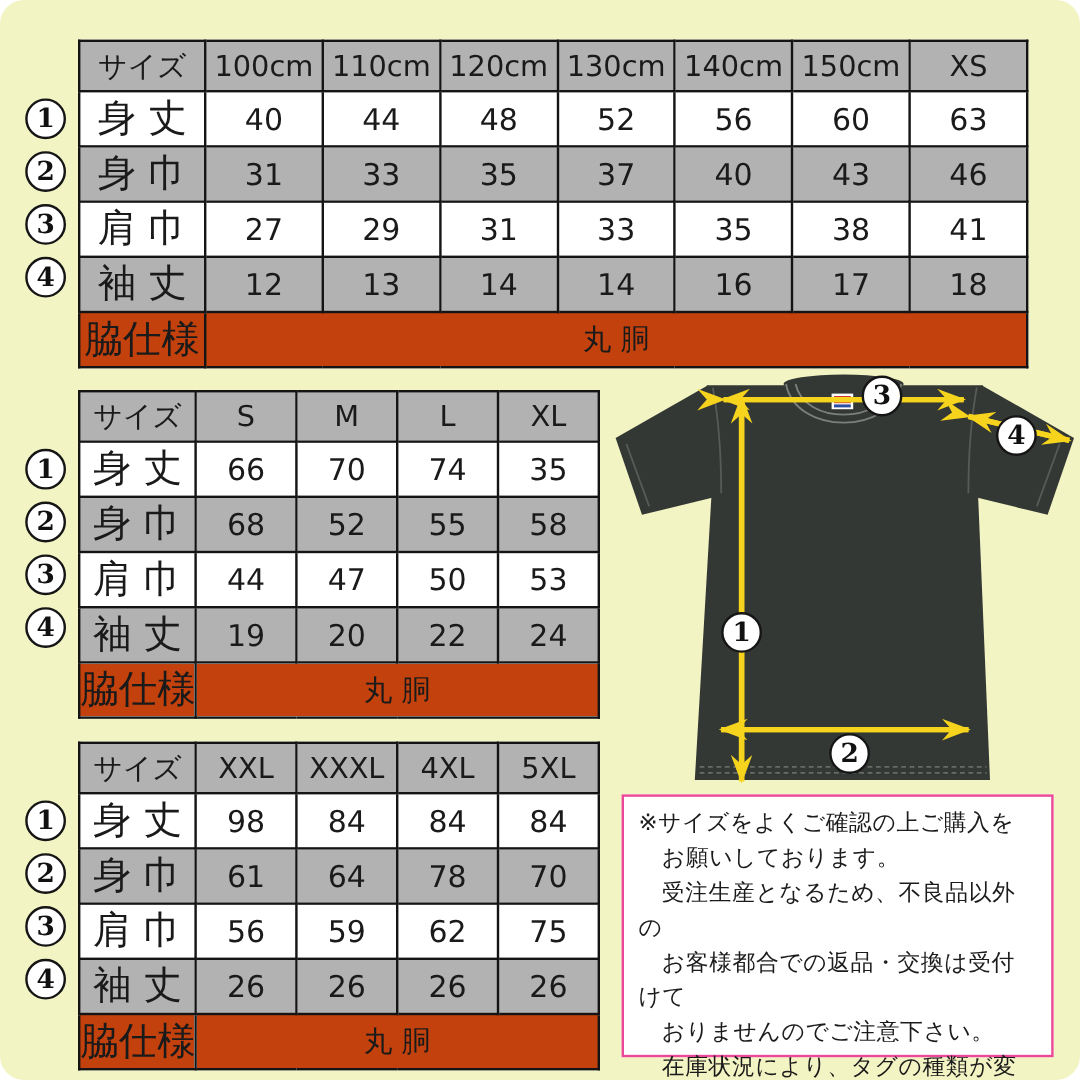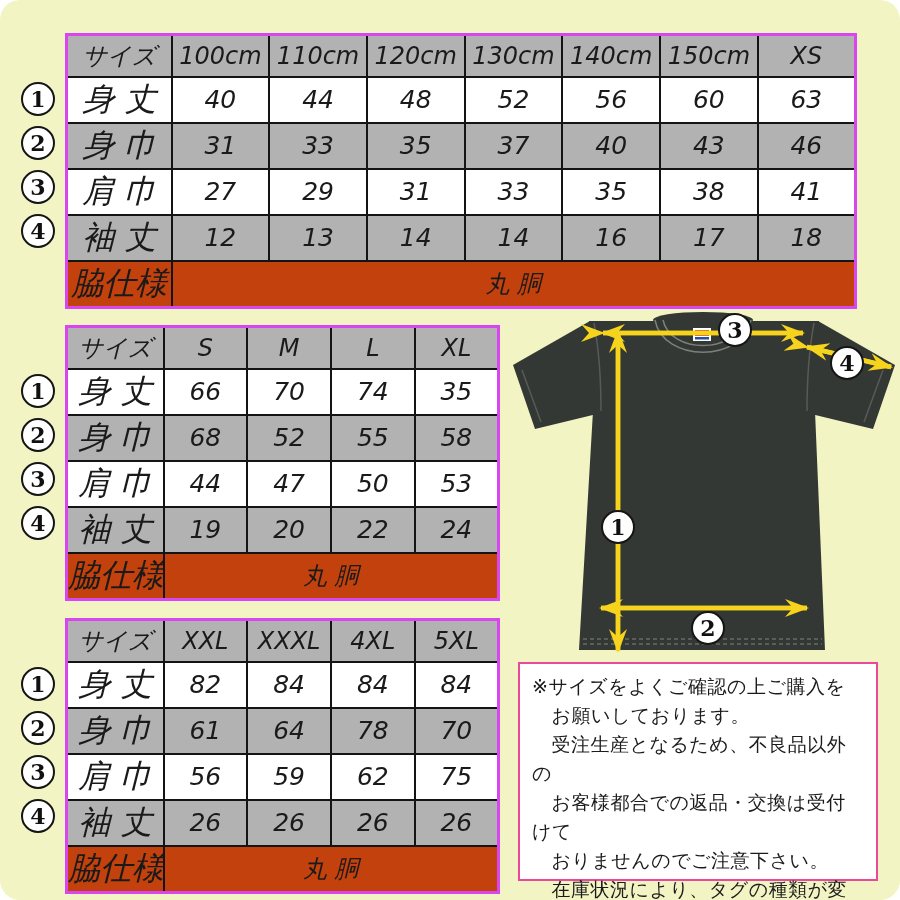--- a/index.html
+++ b/index.html
@@ -6,21 +6,21 @@
   *{box-sizing:border-box;}
   .canvas{
     position:relative;width:900px;height:900px;
     background:var(--bg,#f3f4c3);
     border-radius:20px;overflow:hidden;
     font-family:"DejaVu Sans",sans-serif;color:#1a1a1a;
   }
   
   .size-table{
     position:absolute;border-collapse:collapse;table-layout:fixed;
-    background:#fff;border:3px solid #d946ef;font-style:italic;
+    background:#fff;border:1px solid #d946ef;
   }
   .size-table th,.size-table td{
     border:2px solid #141414;text-align:center;vertical-align:middle;
     padding:0;height:42px;font-weight:normal;overflow:hidden;white-space:nowrap;
   }
   .size-table thead th{background:var(--gray,#b2b2b2);font-size:24px;}
   .size-table tbody tr:nth-child(odd){background:#ffffff;}
   .size-table tbody tr:nth-child(even){background:var(--gray,#b2b2b2);}
   .size-table tbody td{font-size:25px;}
   .size-table tbody td.label,.size-table tfoot td.label{font-size:32px;}
@@ -199,21 +199,21 @@
           <th>サイズ</th>
           <th>XXL</th>
           <th>XXXL</th>
           <th>4XL</th>
           <th>5XL</th>
         </tr>
       </thead>
       <tbody>
         <tr>
           <td class="label">身 丈</td>
-          <td>82</td>
+          <td>98</td>
           <td>84</td>
           <td>84</td>
           <td>84</td>
         </tr>
         <tr>
           <td class="label">身 巾</td>
           <td>61</td>
           <td>64</td>
           <td>78</td>
           <td>70</td>

